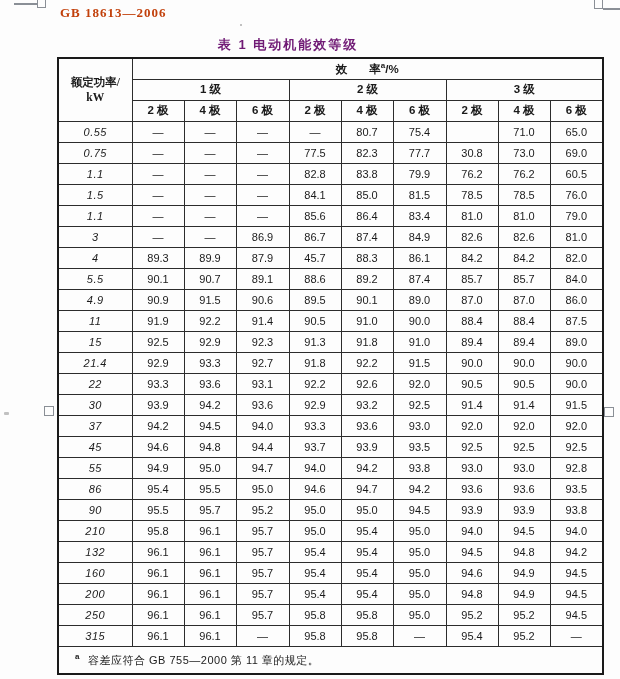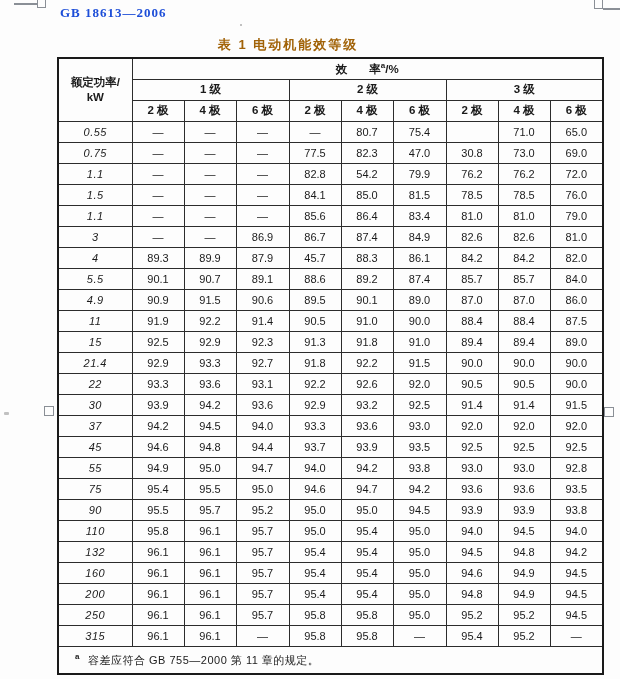--- a/index.html
+++ b/index.html
@@ -11,27 +11,27 @@
     position: relative;
     overflow: hidden;
   }
   .page {
     position: absolute; left: 0; top: 0; width: 620px; height: 679px;
     background: #fdfdfd;
   }
   .doc-number {
     position: absolute; left: 60px; top: 5px;
     font-size: 13px; font-weight: bold; letter-spacing: 1px;
-    color: #1d4ed8;
+    color: #c2410c;
     font-family: "Liberation Serif", "DejaVu Serif", serif;
   }
   .table-title {
     position: absolute; left: 0; top: 36px; width: 576px;
     text-align: center; font-size: 13px; font-weight: bold;
-    color: #a16207; letter-spacing: 2px;
+    color: #701a75; letter-spacing: 2px;
   }
   
   .mark { position: absolute; border: 1px solid #8a8f96; background: transparent; }
   .mark-line { position: absolute; background: #8a8f96; }
   .dot { position: absolute; background: #777; border-radius: 1px; }
 
   table.eff {
     position: absolute; left: 57px; top: 57px;
     width: 545px; border-collapse: collapse; table-layout: fixed;
     background: #fdfdfd;
@@ -39,21 +39,21 @@
   }
   table.eff th, table.eff td {
     border: 1px solid #2c2c2c;
     text-align: center; vertical-align: middle;
     font-size: 11px; color: #1a1a1a;
     height: 21px; padding: 0;
     overflow: hidden; white-space: nowrap;
   }
   table.eff th { font-weight: bold; font-size: 11.5px; }
   td.power-cell { font-size: 11px; letter-spacing: 0.5px; font-style: italic; }
-  th.power-head { font-size: 11.5px; line-height: 1.25; }
+  th.power-head { font-size: 11.5px; line-height: 1.25; font-family: Liberation Serif, serif; }
   .sup { font-size: 8px; vertical-align: super; font-weight: bold; }
   .eff-gap { display: inline-block; width: 22px; }
   tr.footnote-row td {
     height: 28px; text-align: left; padding-left: 16px;
     font-size: 11px; letter-spacing: 0.5px; border-radius: 13px;
   }
   .fn-marker { font-size: 8px; vertical-align: super; margin-right: 8px; font-weight: bold; }
 </style>
 </head>
 <body>
@@ -125,36 +125,36 @@
           <td>71.0</td>
           <td>65.0</td>
         </tr>
         <tr>
           <td class="power-cell">0.75</td>
           <td>—</td>
           <td>—</td>
           <td>—</td>
           <td>77.5</td>
           <td>82.3</td>
-          <td>47.0</td>
+          <td>77.7</td>
           <td>30.8</td>
           <td>73.0</td>
           <td>69.0</td>
         </tr>
         <tr>
           <td class="power-cell">1.1</td>
           <td>—</td>
           <td>—</td>
           <td>—</td>
           <td>82.8</td>
-          <td>54.2</td>
+          <td>83.8</td>
           <td>79.9</td>
           <td>76.2</td>
           <td>76.2</td>
-          <td>72.0</td>
+          <td>60.5</td>
         </tr>
         <tr>
           <td class="power-cell">1.5</td>
           <td>—</td>
           <td>—</td>
           <td>—</td>
           <td>84.1</td>
           <td>85.0</td>
           <td>81.5</td>
           <td>78.5</td>
@@ -311,21 +311,21 @@
           <td>95.0</td>
           <td>94.7</td>
           <td>94.0</td>
           <td>94.2</td>
           <td>93.8</td>
           <td>93.0</td>
           <td>93.0</td>
           <td>92.8</td>
         </tr>
         <tr>
-          <td class="power-cell">75</td>
+          <td class="power-cell">86</td>
           <td>95.4</td>
           <td>95.5</td>
           <td>95.0</td>
           <td>94.6</td>
           <td>94.7</td>
           <td>94.2</td>
           <td>93.6</td>
           <td>93.6</td>
           <td>93.5</td>
         </tr>
@@ -335,21 +335,21 @@
           <td>95.7</td>
           <td>95.2</td>
           <td>95.0</td>
           <td>95.0</td>
           <td>94.5</td>
           <td>93.9</td>
           <td>93.9</td>
           <td>93.8</td>
         </tr>
         <tr>
-          <td class="power-cell">110</td>
+          <td class="power-cell">210</td>
           <td>95.8</td>
           <td>96.1</td>
           <td>95.7</td>
           <td>95.0</td>
           <td>95.4</td>
           <td>95.0</td>
           <td>94.0</td>
           <td>94.5</td>
           <td>94.0</td>
         </tr>

